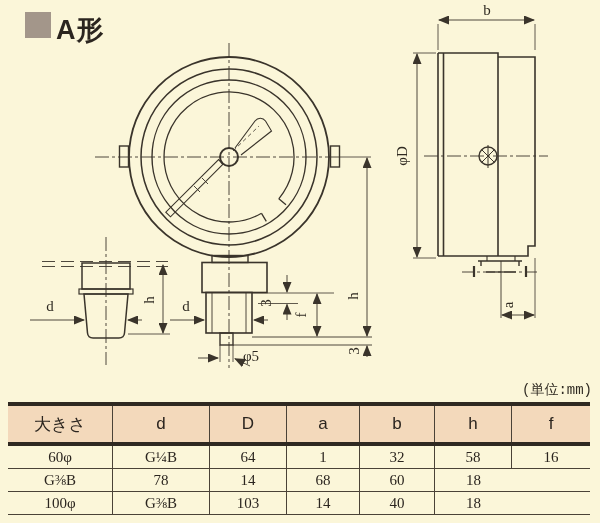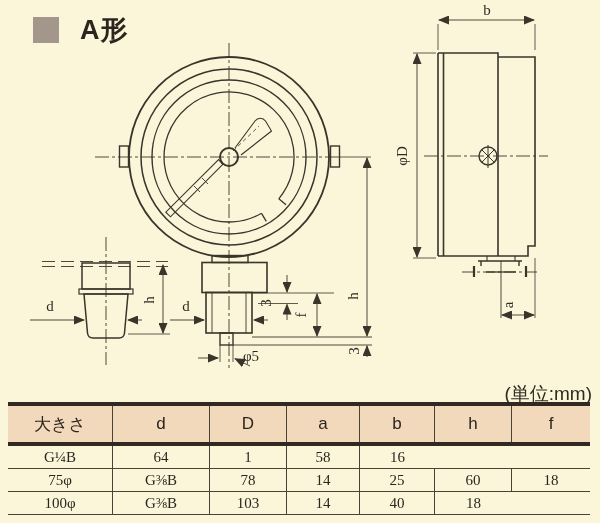--- a/index.html
+++ b/index.html
@@ -7,31 +7,31 @@
     width:600px; height:523px;
     background:#fbf6d9;
     font-family:"Liberation Sans", sans-serif;
     color:#332d24;
     position:relative;
     overflow:hidden;
   }
   .page { position:absolute; inset:0; }
 
   
-  .title-block { position:absolute; left:33px; top:12px; display:flex; align-items:center; gap:21px; }
+  .title-block { position:absolute; left:25px; top:12px; display:flex; gap:5px; }
   .title-square { width:26px; height:26px; background:#a3968a; display:inline-block; }
   .title-text { font-size:27px; font-weight:bold; color:#2b251f; letter-spacing:1px; }
 
   
   svg.drawing { position:absolute; left:0; top:0; }
   .ol  { stroke:#3a342b; fill:none; }
   .dim text, text.dimlabel { font-family:"Liberation Serif", serif; font-size:15px; fill:#2f2a22; }
 
   
-  .unit-note { position:absolute; top:381px; right:8px; font-size:19px; color:#2f2a22; }
+  .unit-note { position:absolute; top:381px; right:8px; font-size:14px; color:#2f2a22;font-family:Liberation Mono, monospace; }
 
   
   .spec-table { position:absolute; left:8px; top:402px; width:582px; border-top:4px solid #2f2921; }
   .t-row { display:grid; grid-template-columns:105px 97px 77px 73px 75px 77px 78px; }
   .t-head { background:#f3d9bb; border-bottom:4px solid #2f2921; }
   .t-head .t-cell { height:36px; font-size:17px; font-family:"Liberation Sans", sans-serif; }
   .t-body .t-row { border-bottom:1px solid #4a4237; }
   .t-body .t-cell { height:22px; font-size:15px; font-family:"Liberation Serif", serif; }
   .t-cell {
     display:flex; align-items:center; justify-content:center;
@@ -189,32 +189,33 @@
       <div class="t-cell">大きさ</div>
       <div class="t-cell">d</div>
       <div class="t-cell">D</div>
       <div class="t-cell">a</div>
       <div class="t-cell">b</div>
       <div class="t-cell">h</div>
       <div class="t-cell">f</div>
     </div>
     <div class="t-body">
       <div class="t-row">
+        <div class="t-cell">60φ</div>
         <div class="t-cell">G¼B</div>
         <div class="t-cell">64</div>
         <div class="t-cell">1</div>
+        <div class="t-cell">32</div>
         <div class="t-cell">58</div>
         <div class="t-cell">16</div>
       </div>
       <div class="t-row">
-        <div class="t-cell">75φ</div>
         <div class="t-cell">G⅜B</div>
         <div class="t-cell">78</div>
         <div class="t-cell">14</div>
-        <div class="t-cell">25</div>
+        <div class="t-cell">68</div>
         <div class="t-cell">60</div>
         <div class="t-cell">18</div>
       </div>
       <div class="t-row">
         <div class="t-cell">100φ</div>
         <div class="t-cell">G⅜B</div>
         <div class="t-cell">103</div>
         <div class="t-cell">14</div>
         <div class="t-cell">40</div>
         <div class="t-cell">18</div>

